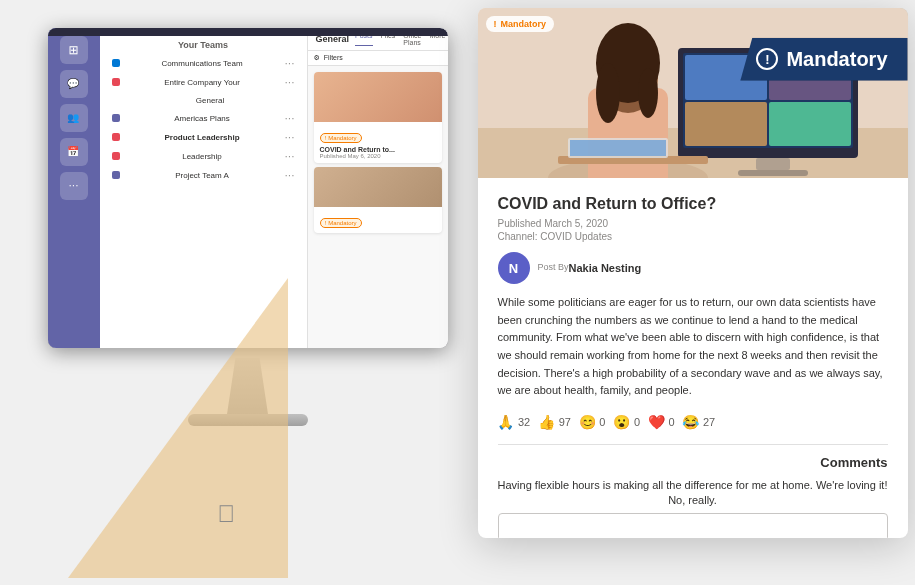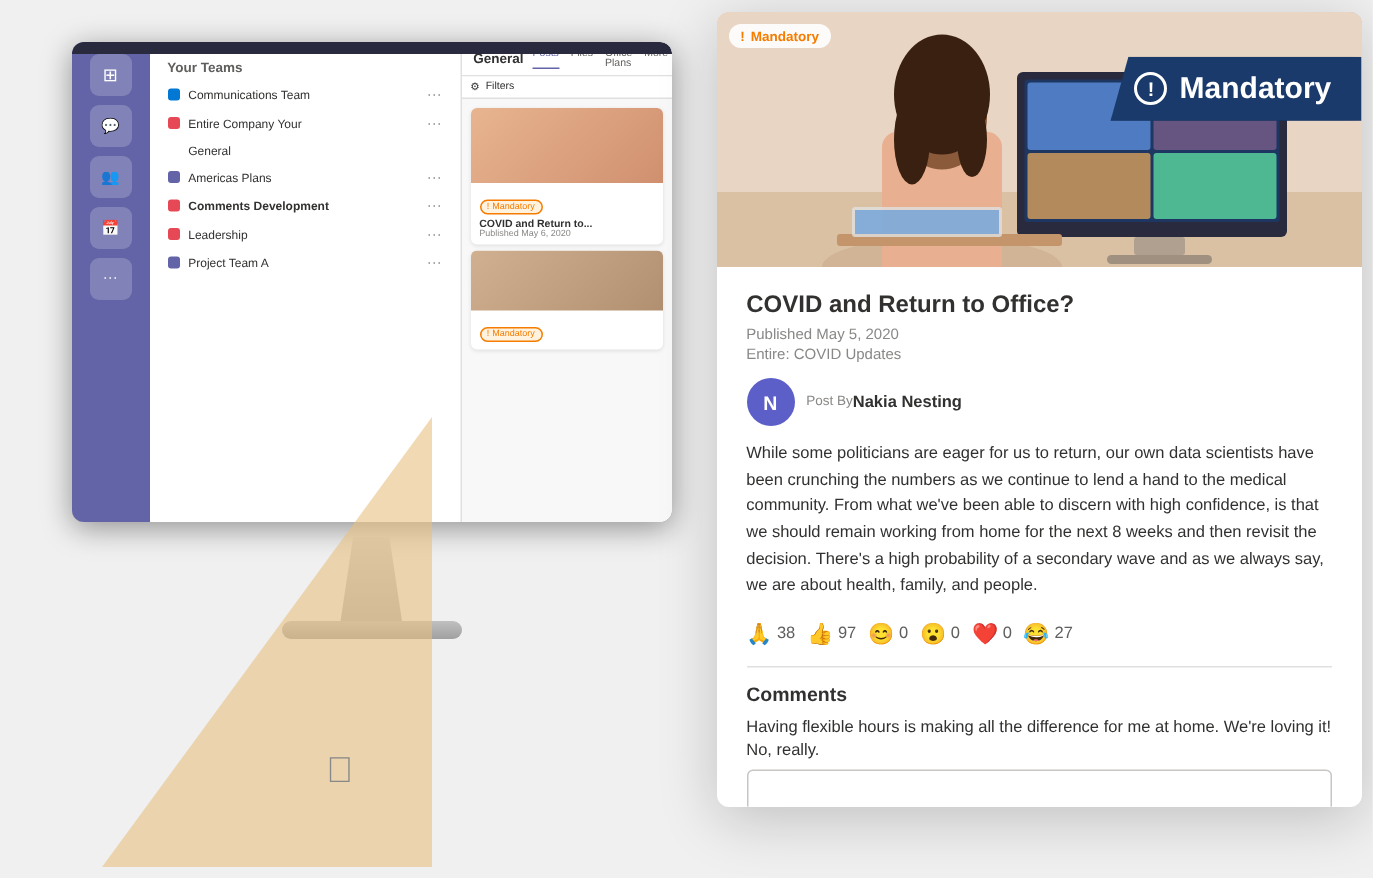--- a/index.html
+++ b/index.html
@@ -99,20 +99,21 @@
       justify-content: center;
       color: white;
       font-size: 12px;
     }
 
     .teams-nav {
       width: 208px;
       background: #fff;
       border-right: 1px solid #e0e0e0;
       padding: 8px 0;
+      text-align: center;
     }
 
     .teams-nav-title {
       font-size: 9px;
       font-weight: 600;
       color: #605e5c;
       padding: 4px 12px;
     }
 
     .teams-channel {
@@ -367,27 +368,29 @@
       height: 1px;
       background: #e0e0e0;
       margin-bottom: 10px;
     }
 
     .comments-label {
       font-size: 13px;
       font-weight: 600;
       color: #323130;
       margin-bottom: 8px;
+      text-align: right;
     }
 
     .comment-text {
       font-size: 11px;
       color: #323130;
       margin-bottom: 4px;
       line-height: 1.4;
+      text-align: center;
     }
 
     .comment-input-area {
       width: 100%;
       border: 1px solid #c8c6c4;
       border-radius: 4px;
       padding: 8px 10px;
       font-size: 11px;
       color: #323130;
       resize: none;
@@ -486,21 +489,21 @@
           <div class="teams-channel">
             <span class="channel-name" style="padding-left:14px;">General</span>
           </div>
           <div class="teams-channel">
             <div class="channel-dot" style="background:#6264a7;"></div>
             <span class="channel-name">Americas Plans</span>
             <span class="channel-dots">···</span>
           </div>
           <div class="teams-channel">
             <div class="channel-dot" style="background:#e74856;"></div>
-            <span class="channel-name bold">Comments Development</span>
+            <span class="channel-name bold">Product Leadership</span>
             <span class="channel-dots">···</span>
           </div>
           <div class="teams-channel">
             <div class="channel-dot" style="background:#e74856;"></div>
             <span class="channel-name">Leadership</span>
             <span class="channel-dots">···</span>
           </div>
           <div class="teams-channel">
             <div class="channel-dot" style="background:#6264a7;"></div>
             <span class="channel-name">Project Team A</span>
@@ -591,38 +594,38 @@
 
       
       <div class="mandatory-badge-hero">
         <span style="font-weight:900;">!</span>
         <span>Mandatory</span>
       </div>
     </div>
 
     <div class="article-body">
       <h1 class="article-title">COVID and Return to Office?</h1>
-      <p class="article-meta">Published May 5, 2020</p>
-      <p class="article-channel">Entire: COVID Updates</p>
+      <p class="article-meta">Published March 5, 2020</p>
+      <p class="article-channel">Channel: COVID Updates</p>
 
       <div class="author-row">
         <div class="author-avatar">N</div>
         <div class="author-info">
           <span class="author-label">Post By</span>
           <span class="author-name">Nakia Nesting</span>
         </div>
       </div>
 
       <p class="article-text">While some politicians are eager for us to return, our own data scientists have been crunching the numbers as we continue to lend a hand to the medical community. From what we've been able to discern with high confidence, is that we should remain working from home for the next 8 weeks and then revisit the decision. There's a high probability of a secondary wave and as we always say, we are about health, family, and people.</p>
 
       
       <div class="reactions-row">
         <div class="reaction">
           <span>🙏</span>
-          <span class="reaction-count">38</span>
+          <span class="reaction-count">32</span>
         </div>
         <div class="reaction">
           <span>👍</span>
           <span class="reaction-count">97</span>
         </div>
         <div class="reaction">
           <span>😊</span>
           <span class="reaction-count">0</span>
         </div>
         <div class="reaction">

